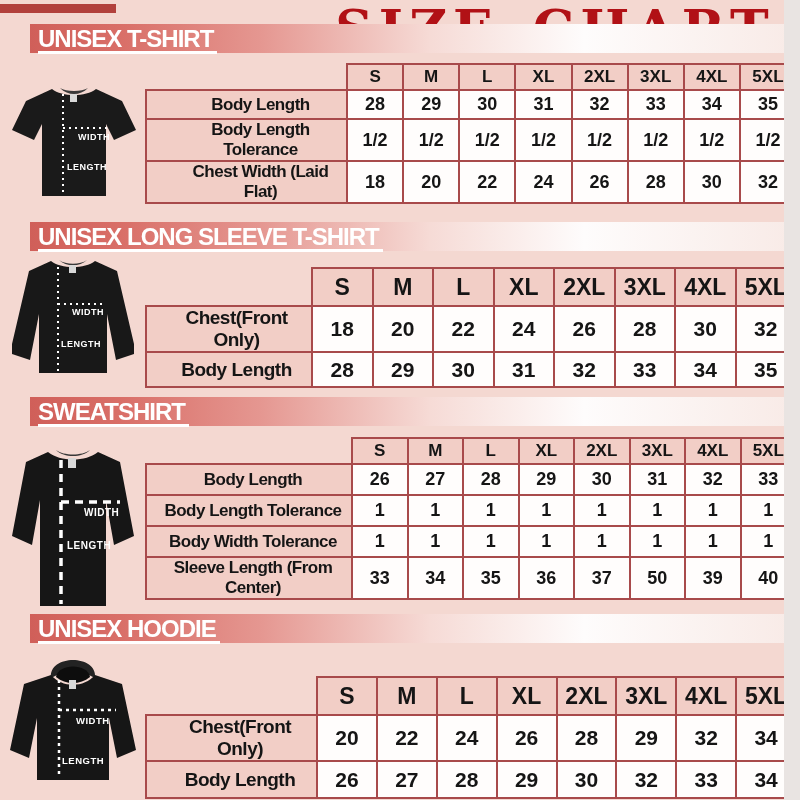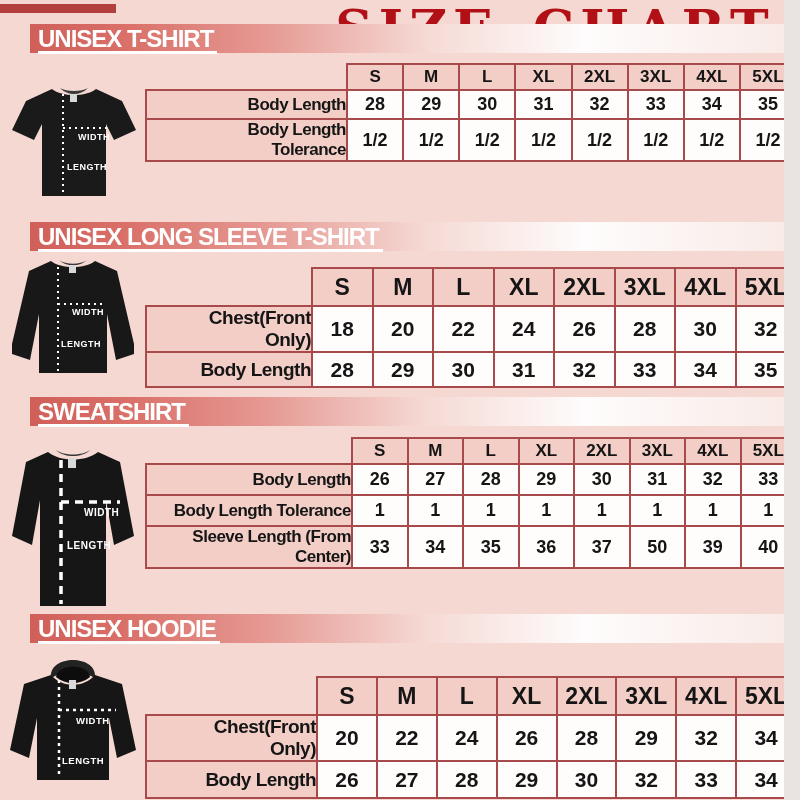--- a/index.html
+++ b/index.html
@@ -31,21 +31,21 @@
   .garment svg{display:block;width:100%;height:100%;}
   .dash{stroke:#ffffff;fill:none;}
   .mlabel{fill:#ffffff;font-weight:bold;font-family:"Liberation Sans",sans-serif;letter-spacing:0.5px;}
 
   
   table{position:absolute;border-collapse:collapse;table-layout:fixed;background:transparent;}
   th,td{border:2px solid #a84a4b;color:#151515;text-align:center;padding:0;font-weight:bold;
         font-family:"Liberation Sans",sans-serif;overflow:hidden;}
   th.corner{border:none;background:transparent;}
   th.size-h{background:#f2cec6;}
-  th.rowlabel{background:#f2cec6;text-align:right;}
+  th.rowlabel{background:#f2cec6;text-align:center;}
   td.val{background:#fffdfc;}
 
   .t1{left:145px;top:63px;width:652px;}
   .t1 th.corner{width:200px;}
   .t1 thead th{height:24px;font-size:17px;}
   .t1 tbody th,.t1 tbody td{height:27px;}
   .t1 tbody th{font-size:17px;padding-left:28px;letter-spacing:-0.5px;}
   .t1 td{font-size:18px;}
 
   .t2{left:145px;top:267px;width:652px;}
@@ -122,20 +122,31 @@
             <th class="rowlabel">Body Length Tolerance</th>
             <td class="val">1/2</td>
             <td class="val">1/2</td>
             <td class="val">1/2</td>
             <td class="val">1/2</td>
             <td class="val">1/2</td>
             <td class="val">1/2</td>
             <td class="val">1/2</td>
             <td class="val">1/2</td>
           </tr>
+          <tr>
+            <th class="rowlabel">Chest Width (Laid Flat)</th>
+            <td class="val">18</td>
+            <td class="val">20</td>
+            <td class="val">22</td>
+            <td class="val">24</td>
+            <td class="val">26</td>
+            <td class="val">28</td>
+            <td class="val">30</td>
+            <td class="val">32</td>
+          </tr>
         </tbody>
       </table>
   </div>
 
   <div>
     <div class="bar bar2">
       <span class="bar-label">UNISEX LONG SLEEVE T-SHIRT</span>
     </div>
     <div class="garment g2">
       <svg viewBox="0 0 138 132">
@@ -225,20 +236,31 @@
             <td class="val">27</td>
             <td class="val">28</td>
             <td class="val">29</td>
             <td class="val">30</td>
             <td class="val">31</td>
             <td class="val">32</td>
             <td class="val">33</td>
           </tr>
           <tr>
             <th class="rowlabel">Body Length Tolerance</th>
+            <td class="val">1</td>
+            <td class="val">1</td>
+            <td class="val">1</td>
+            <td class="val">1</td>
+            <td class="val">1</td>
+            <td class="val">1</td>
+            <td class="val">1</td>
+            <td class="val">1</td>
+          </tr>
+          <tr>
+            <th class="rowlabel">Body Width Tolerance</th>
             <td class="val">1</td>
             <td class="val">1</td>
             <td class="val">1</td>
             <td class="val">1</td>
             <td class="val">1</td>
             <td class="val">1</td>
             <td class="val">1</td>
             <td class="val">1</td>
           </tr>
           <tr>

